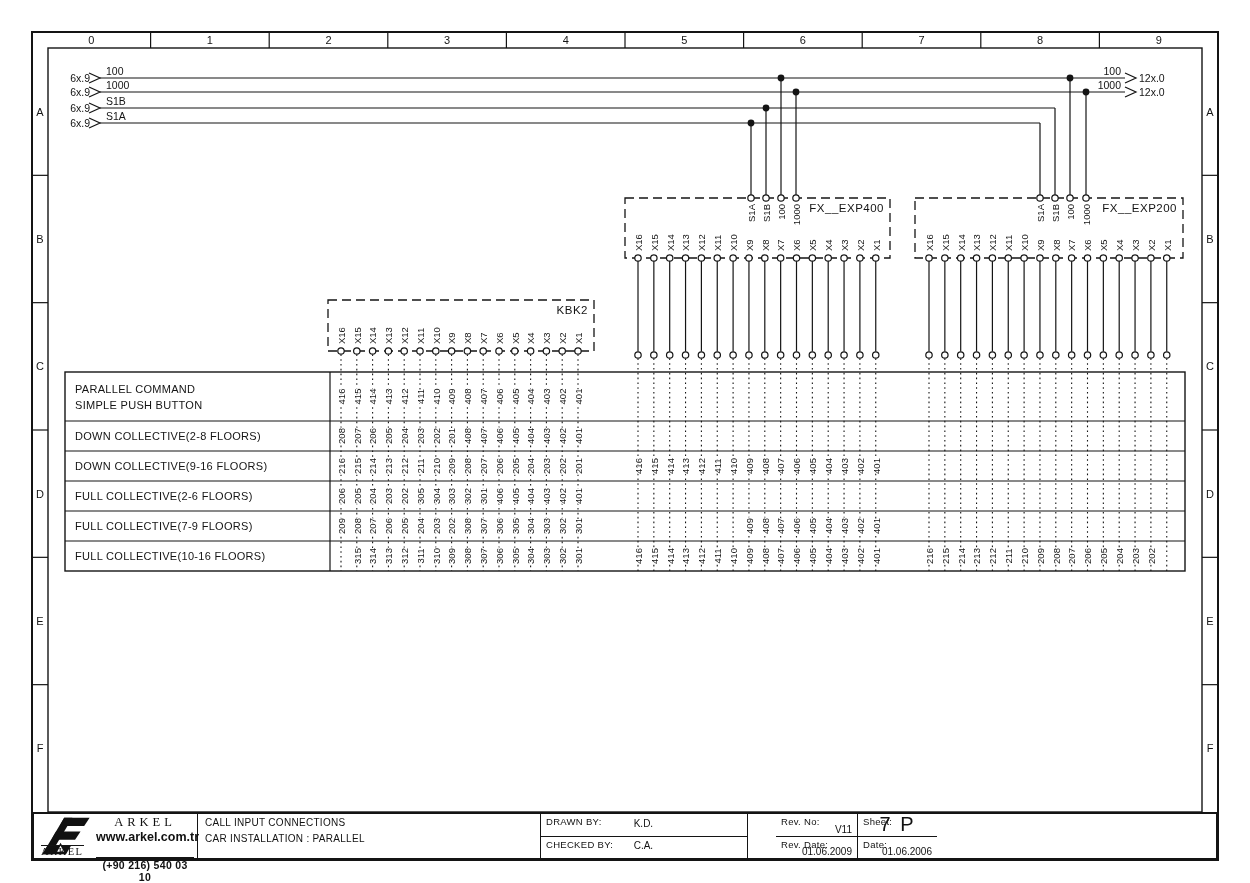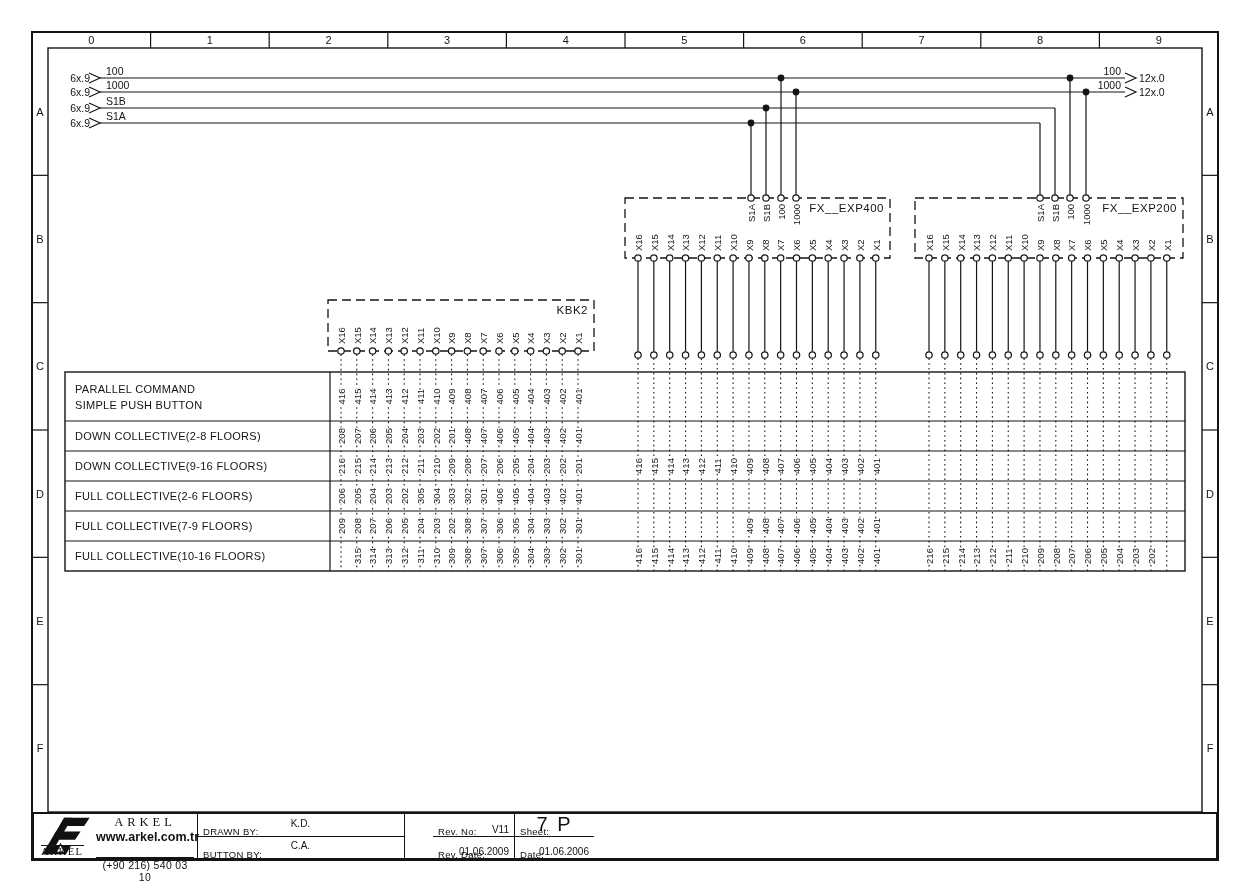--- a/index.html
+++ b/index.html
@@ -14,31 +14,31 @@
   .tb-logo{width:164px;display:flex;}
   .tb-panel{width:305px;}
   .tb-subject{width:343px;}
   .tb-people{width:207px;}
   .tb-rev{width:82px;margin-left:28px;}
   .tb-sheet{width:79px;}
   .cellpad{position:absolute;top:3px;left:7px;white-space:nowrap;letter-spacing:0.3px;}
   .subj2{top:19px;}
   .half{position:absolute;left:0;width:100%;height:50%;box-sizing:border-box;}
   .half.bot{top:50%;border-top:1.2px solid #141414;}
-  .half .lbl{position:absolute;top:12px;left:5px;font-size:9.5px;letter-spacing:0.3px;}
+  .half .lbl{position:absolute;top:2px;left:5px;font-size:9.5px;letter-spacing:0.3px;}
   .half .val{position:absolute;bottom:1px;right:5px;font-size:10px;}
   .half .val-mid{position:absolute;bottom:7px;left:45%;font-size:10px;}
   .half .val-big{position:absolute;bottom:0;left:0;width:100%;text-align:center;font-size:20px;letter-spacing:2px;}
   .logo-mark{position:absolute;left:5px;top:2px;}
   .logo-caption{position:absolute;left:7px;bottom:1px;font-family:"Liberation Serif",serif;
                 font-size:10.5px;letter-spacing:1.5px;border-top:1.2px solid #141414;padding-top:0px;}
   .logo-texts{position:absolute;left:62px;top:1px;width:98px;text-align:center;}
   .logo-name{font-family:"Liberation Serif",serif;font-size:12.5px;letter-spacing:4px;}
   .logo-web{font-weight:bold;font-size:12.5px;border-bottom:1.6px solid #141414;padding-bottom:13px;}
-  .logo-phone{font-size:10.5px;font-weight:normal;letter-spacing:0.3px;padding-top:1px;}
+  .logo-phone{font-size:10.5px;font-weight:bold;letter-spacing:0.3px;padding-top:1px;}
 </style>
 </head>
 <body>
 
 <div class="sheet">
   <svg id="drawing" width="1250" height="883" viewBox="0 0 1250 883">
       <rect x="32" y="32" width="1186" height="828" fill="none" stroke="#141414" stroke-width="2"></rect>
       <rect x="48" y="48" width="1154" height="764" fill="none" stroke="#141414" stroke-width="1.4"></rect>
       <text x="91.3" y="44" text-anchor="middle" font-size="11">0</text>
       <line x1="150.6" y1="32" x2="150.6" y2="48" stroke="#141414" stroke-width="1.2"></line>
@@ -524,27 +524,31 @@
         <polygon points="8,32 34,32 28,42 2,42" fill="#111"></polygon>
         <path d="M17,40 L22,31 L27,40 Z" fill="#fff" stroke="#111" stroke-width="1.5"></path>
       </svg>
       <div class="logo-caption">ARKEL</div>
       <div class="logo-texts">
         <div class="logo-name">ARKEL</div>
         <div class="logo-web">www.arkel.com.tr</div>
         <div class="logo-phone">(+90 216) 540 03 10</div>
       </div>
     </div>
+    <div class="tb-cell tb-subject">
+      <div class="cellpad">CALL INPUT CONNECTIONS</div>
+      <div class="cellpad subj2">CAR INSTALLATION : PARALLEL</div>
+    </div>
     <div class="tb-cell tb-people">
       <div class="half top">
         <span class="lbl">DRAWN BY:</span>
         <span class="val-mid">K.D.</span>
       </div>
       <div class="half bot">
-        <span class="lbl">BUTTON BY:</span>
+        <span class="lbl">CHECKED BY:</span>
         <span class="val-mid">C.A.</span>
       </div>
     </div>
     <div class="tb-cell tb-rev">
       <div class="half top">
         <span class="lbl">Rev. No:</span>
         <span class="val">V11</span>
       </div>
       <div class="half bot">
         <span class="lbl">Rev. Date:</span>

